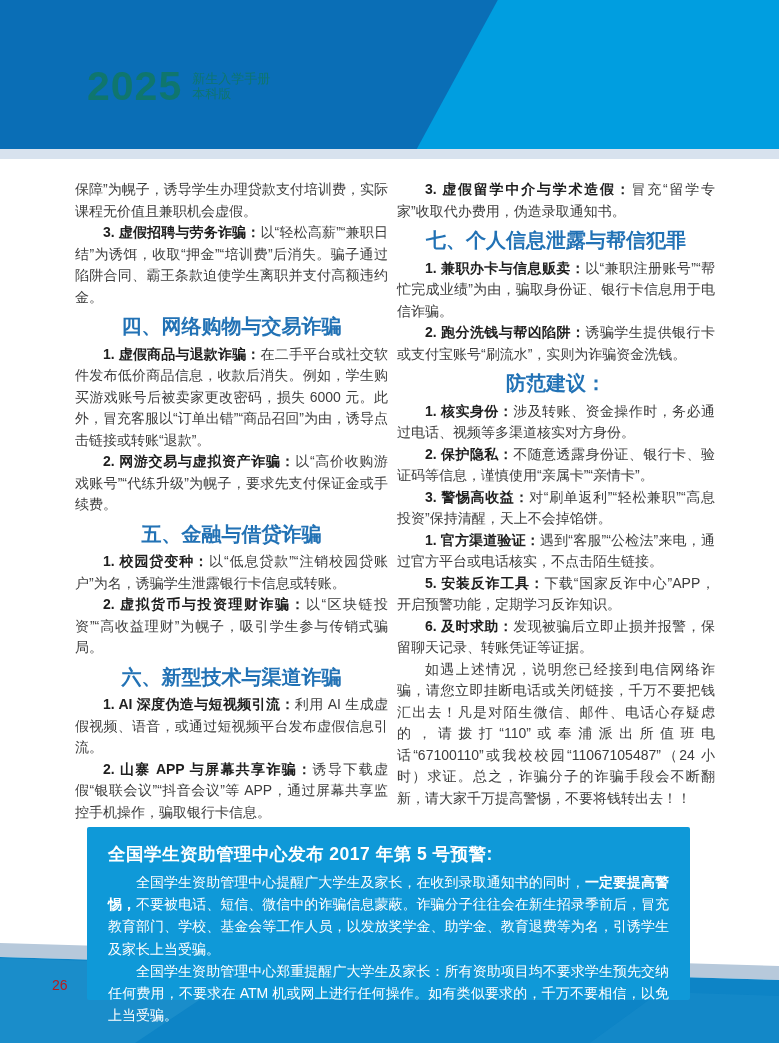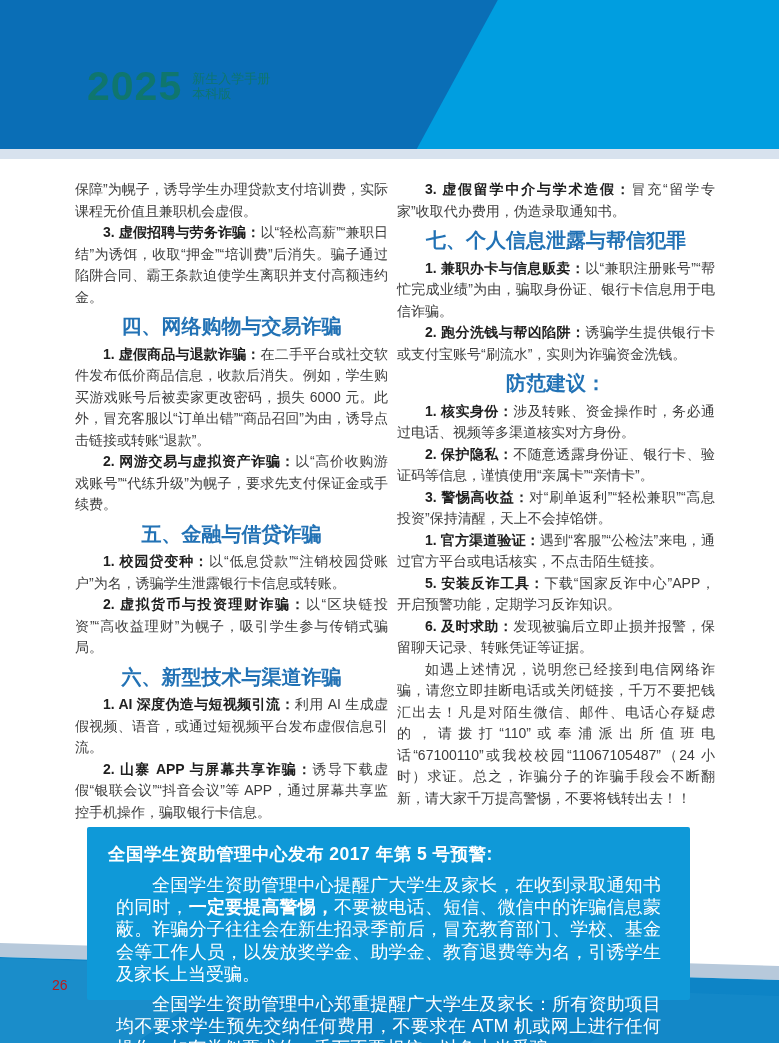--- a/index.html
+++ b/index.html
@@ -24,21 +24,21 @@
   .col p.cont{margin:0;text-indent:0}
   .col h3.heading{font-size:20px;font-weight:bold;color:var(--heading_blue);margin:8px 0 6px;text-align:center;text-indent:0}
   .col strong{color:#1f1f1f}
   
   .footer-art{position:absolute;left:0;top:930px;width:779px;height:113px;z-index:1}
   .page-number{position:absolute;left:52px;top:977px;color:#b91c1c;font-size:14px;z-index:2}
   
   .notice{position:absolute;left:87px;top:827px;width:603px;height:173px;box-sizing:border-box;
     background:var(--notice_blue);border-radius:2px;padding:13px 21px 10px 21px;color:#fff;z-index:3}
   .notice-title{font-size:17.5px;font-weight:bold;margin:2px 0 5px 0;letter-spacing:.5px}
-  .notice p{margin:8px;font-size:18px;line-height:22.2px;text-indent:2em;text-align:justify}
+  .notice p{margin:0;font-size:14px;line-height:22.2px;text-indent:2em;text-align:justify}
   .notice strong{color:#fff;font-weight:bold}
 </style>
 </head>
 <body>
 
 <div class="banner">
   <div class="banner-light"></div>
 </div>
 <div class="banner-strip"></div>
 <div class="brand">

